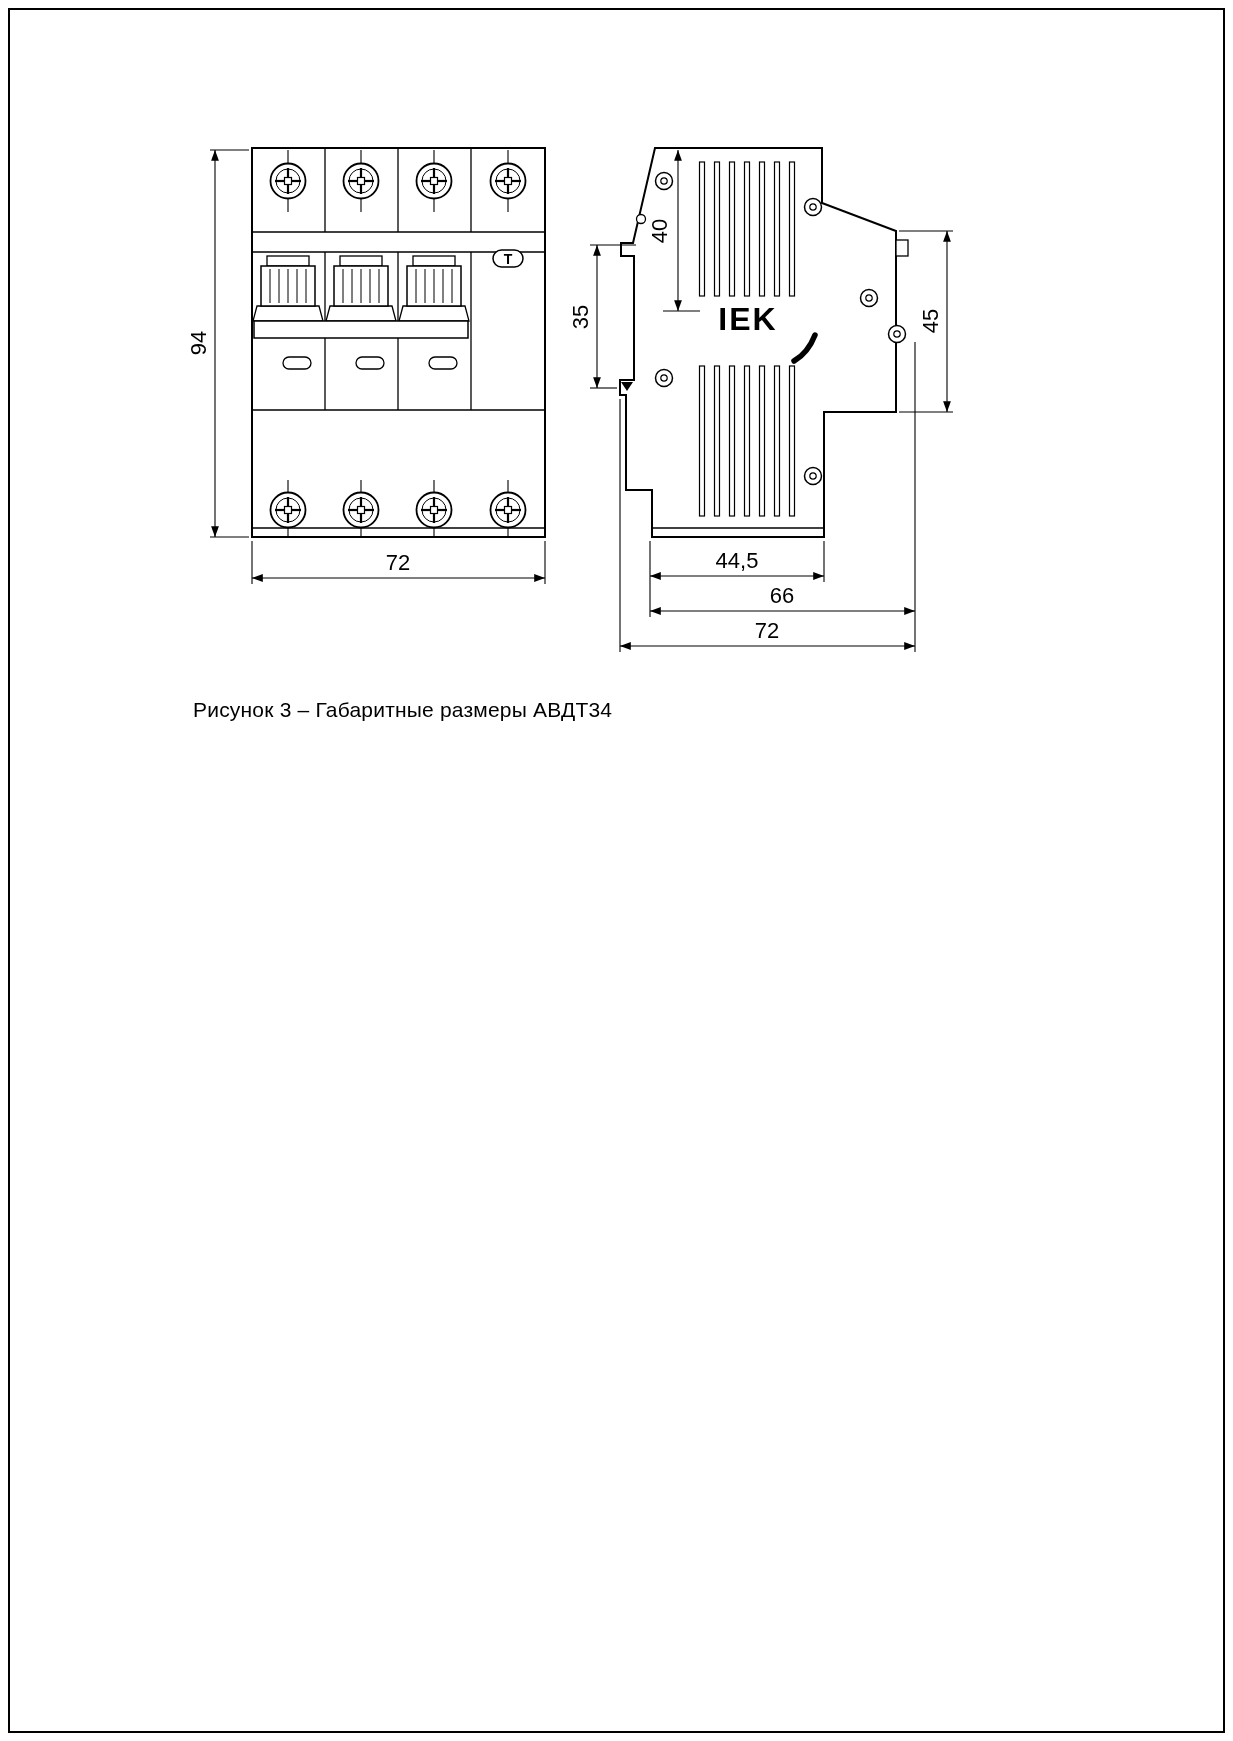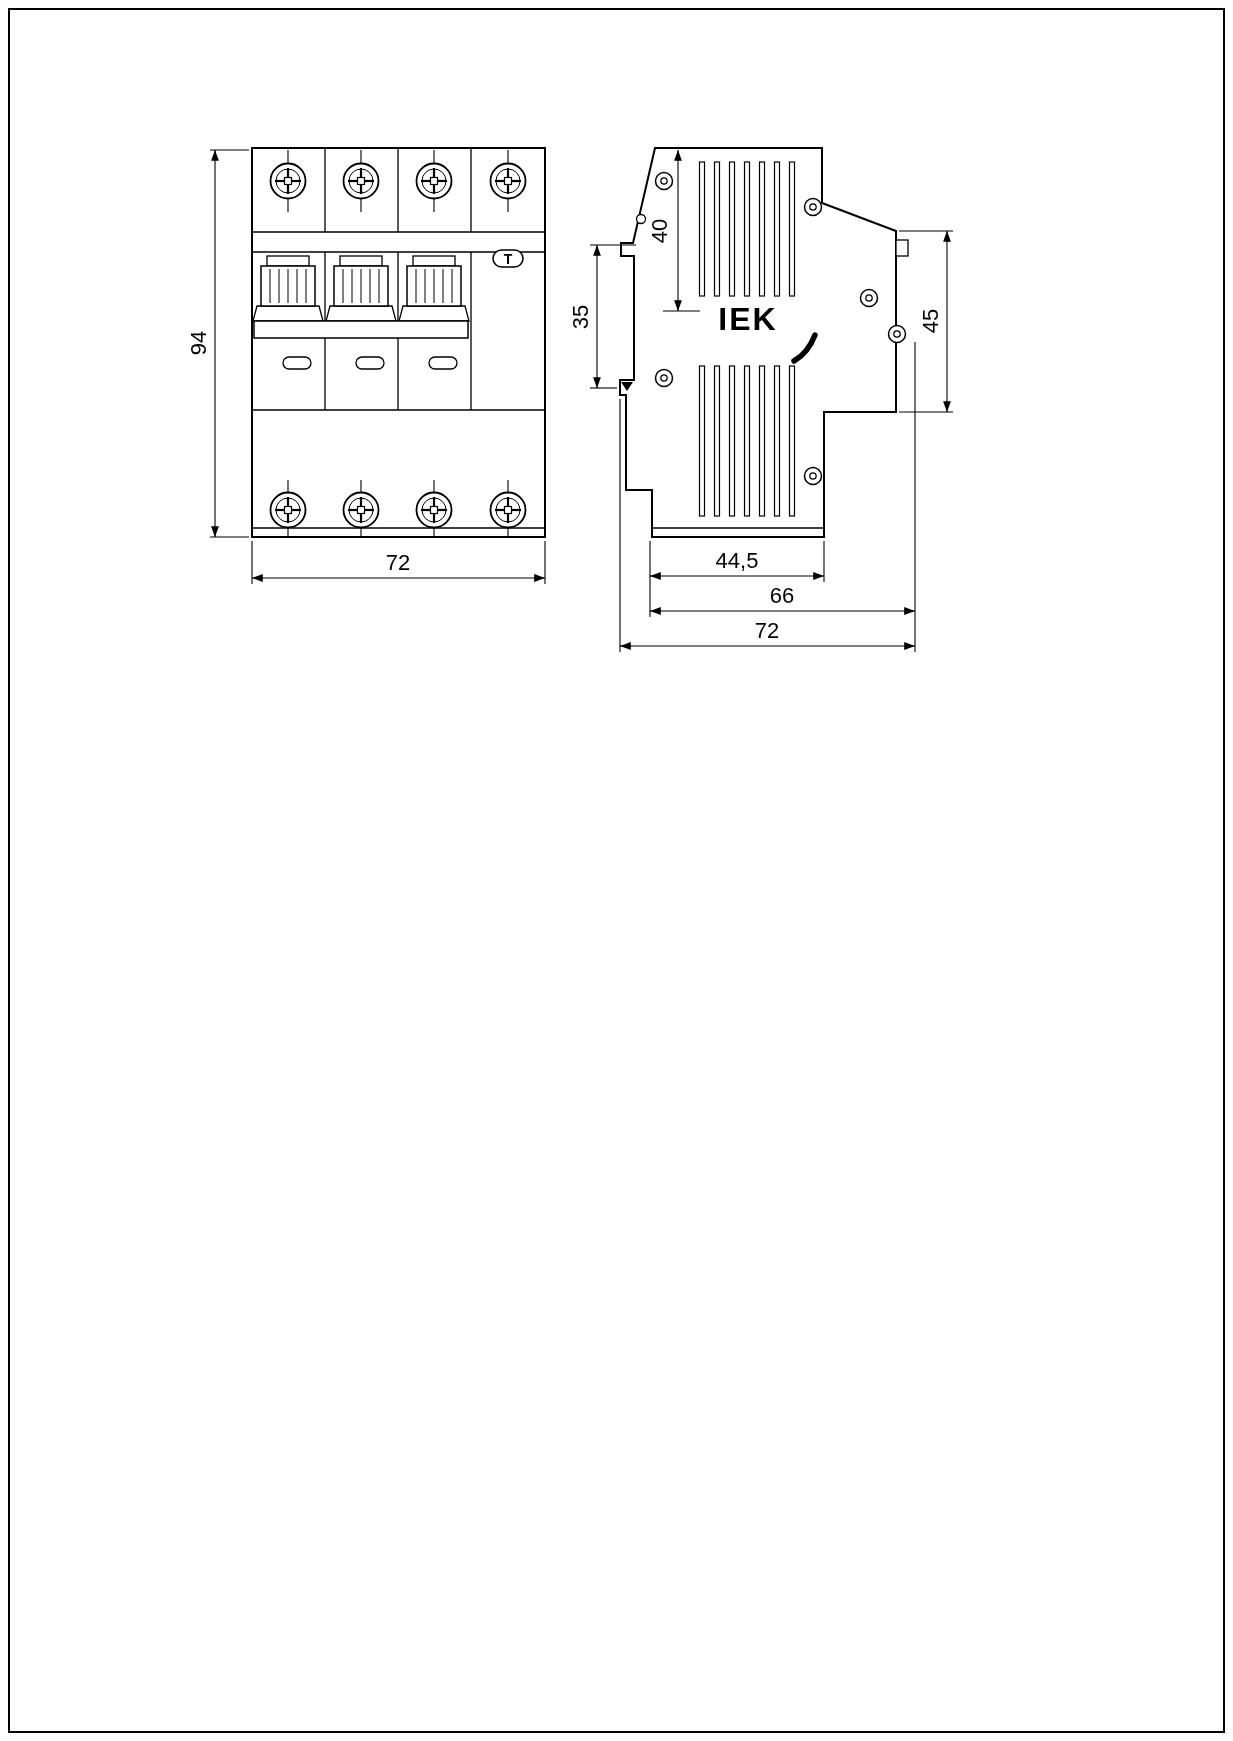--- a/index.html
+++ b/index.html
@@ -180,13 +180,14 @@
 
       <g>
         <line x1="620" y1="399" x2="620" y2="652"></line>
         <line x1="620" y1="646" x2="915" y2="646" marker-start="url(#arw)" marker-end="url(#arw)"></line>
         <text class="dimtxt" x="767" y="638" text-anchor="middle">72</text>
       </g>
 
     </g>
   </svg>
 
+  <div class="caption">Рисунок 3 – Габаритные размеры АВДТ34</div>
 </div>
 
 </body></html>

